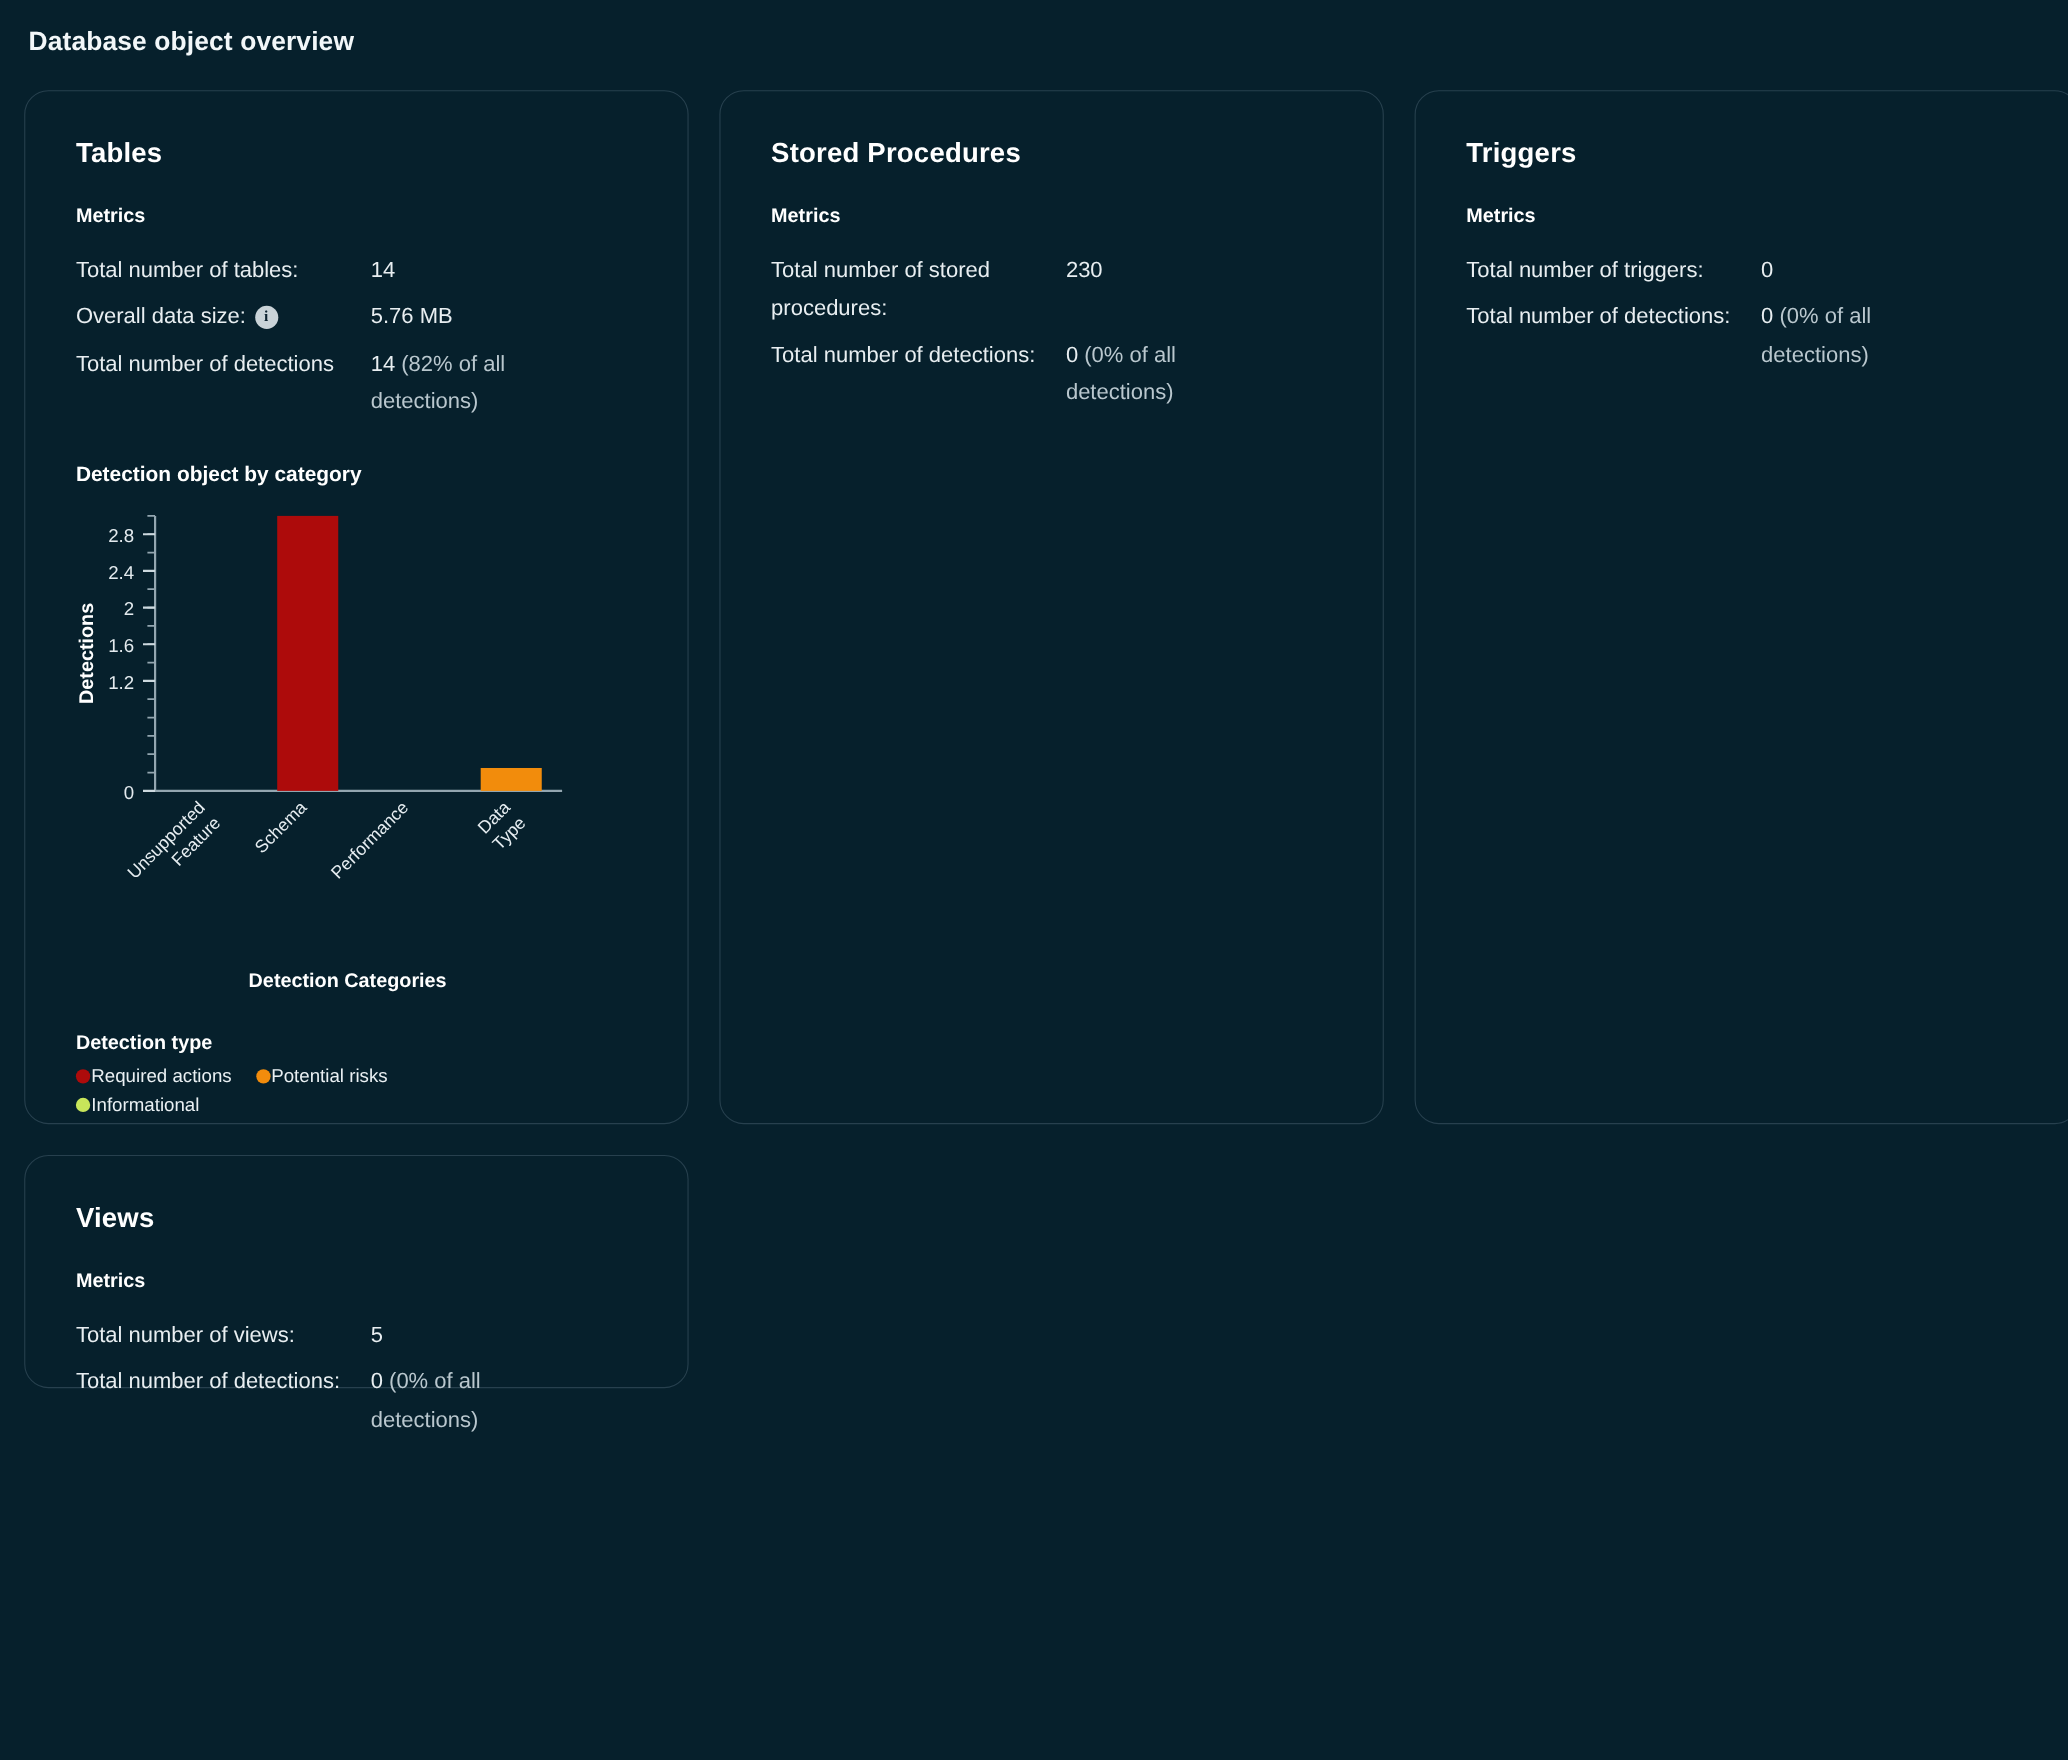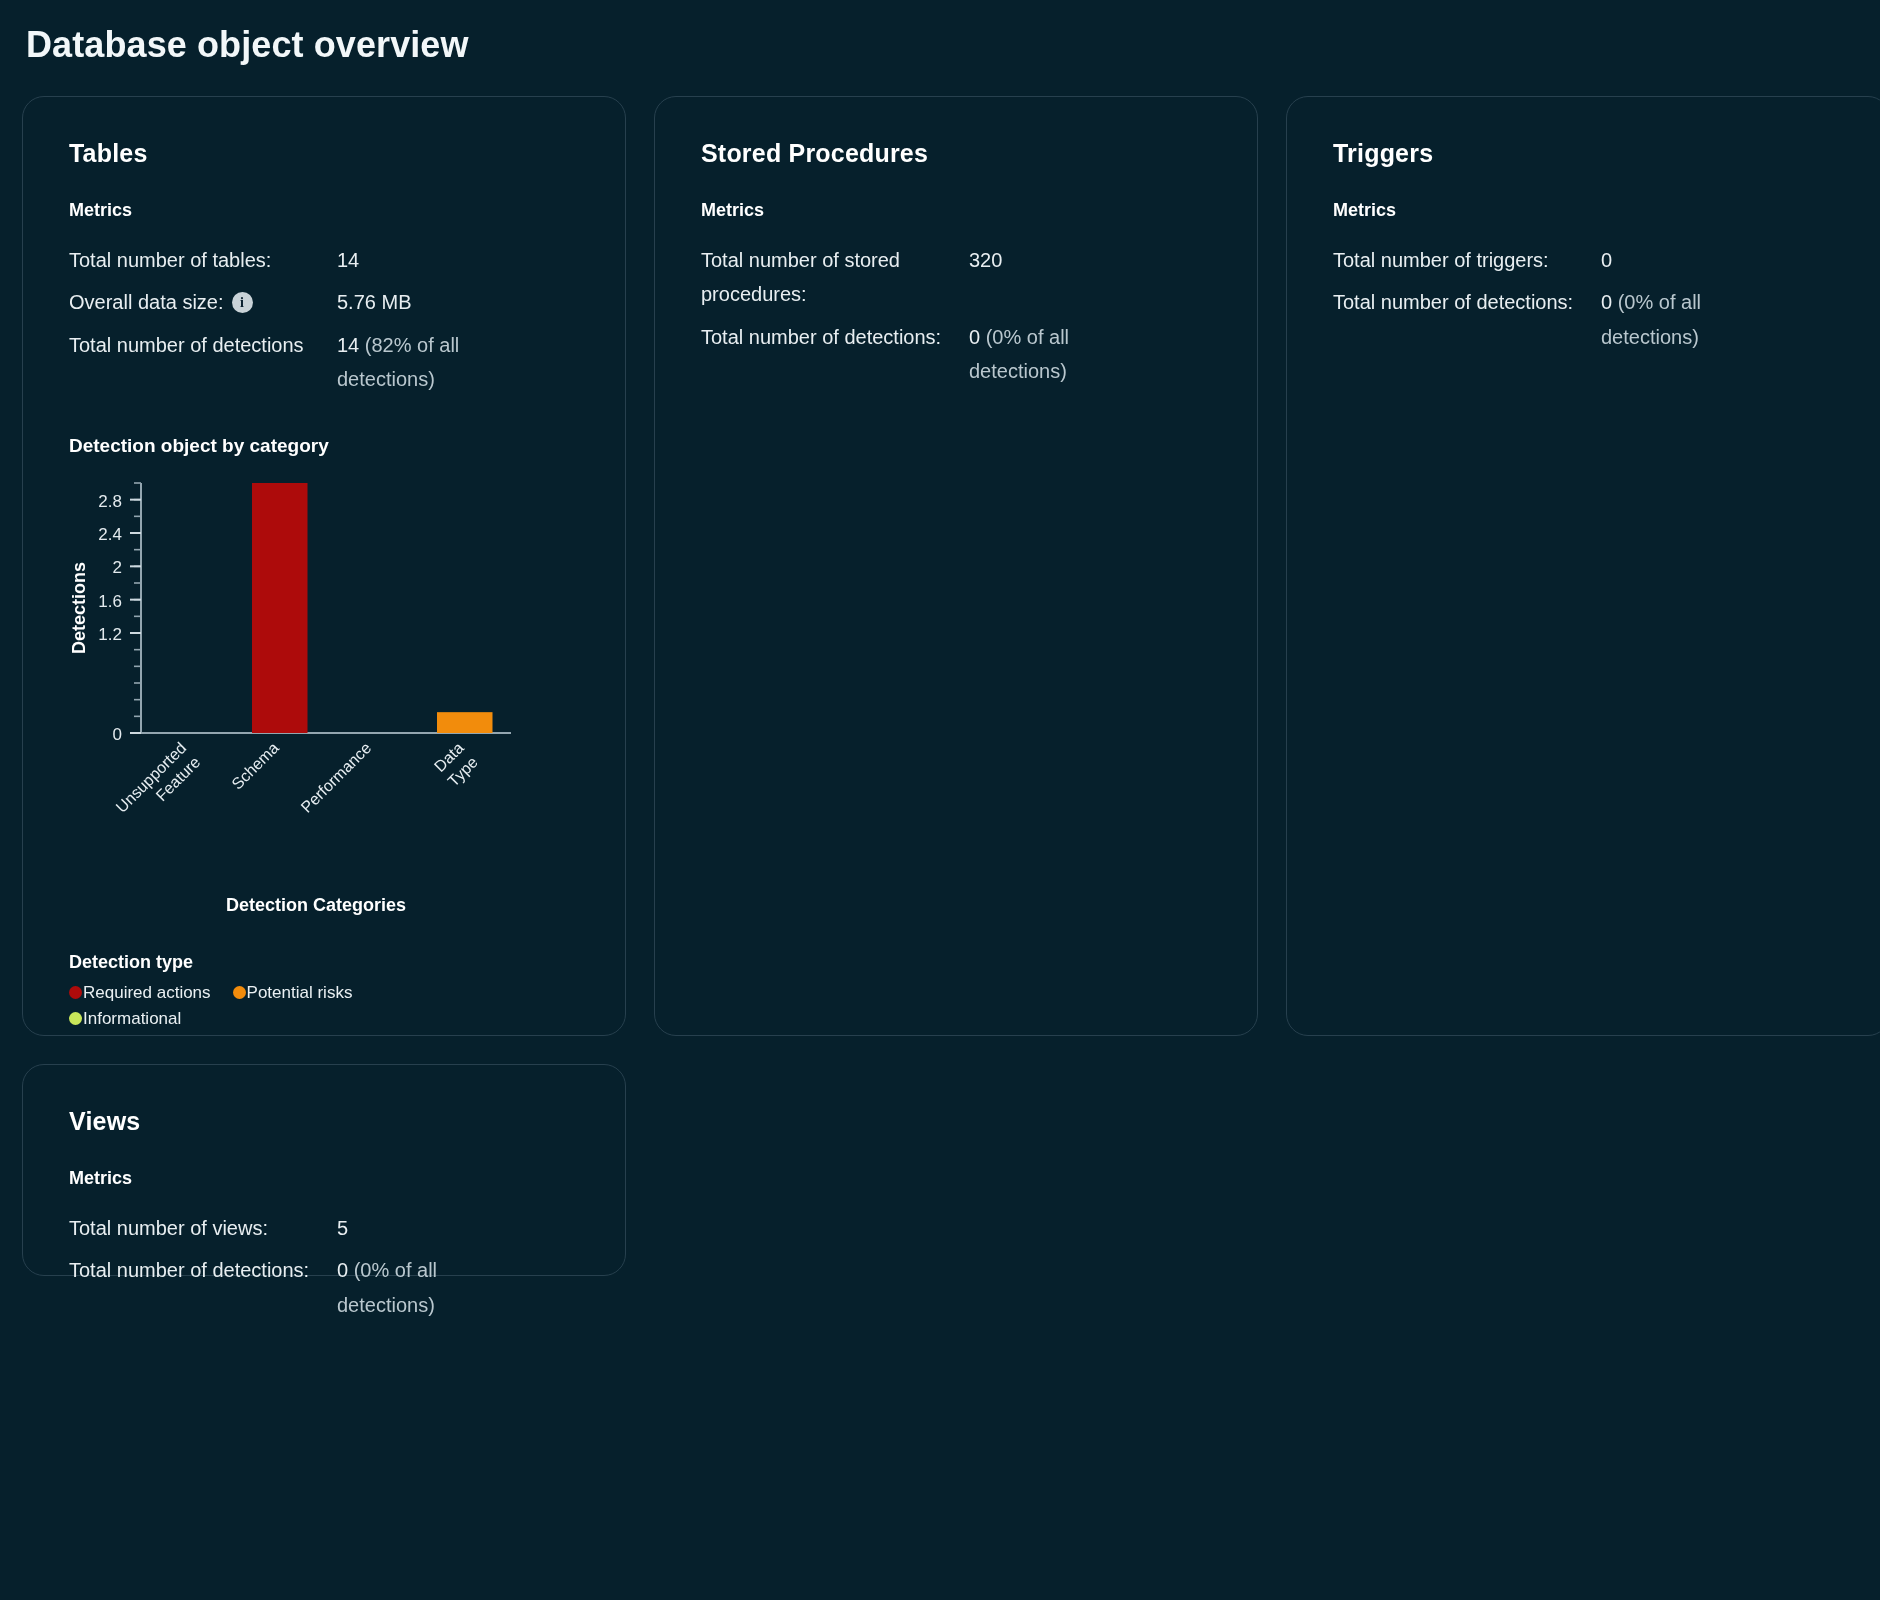--- a/index.html
+++ b/index.html
@@ -5,21 +5,21 @@
   * { box-sizing: border-box; margin: 0; padding: 0; }
   html, body {
     width: 1880px; height: 1600px;
     background: #06202c;
     font-family: "Liberation Sans", sans-serif;
     overflow: hidden;
   }
   .page { position: relative; width: 1880px; height: 1600px; padding: 18px 22px; }
 
   .page-title {
-    font-size: 36px; font-weight: 700; color: #f2f7f9;
+    font-size: 24px; font-weight: 700; color: #f2f7f9;
     letter-spacing: .1px; margin: 6px 0 0 4px;
   }
 
   .grid {
     display: grid;
     grid-template-columns: 604px 604px 604px;
     gap: 28px;
     margin-top: 30px;
   }
 
@@ -198,21 +198,21 @@
 
     <div class="card card-mid">
       <div class="card-title">Stored Procedures</div>
       <div class="section-label">Metrics</div>
       <div class="metrics">
         <div class="metric-row">
           <div class="metric-key">
             <span>Total number of stored procedures:</span>
           </div>
           <div class="metric-val">
-            <span>320</span>
+            <span>230</span>
           </div>
         </div>
         <div class="metric-row">
           <div class="metric-key">
             <span>Total number of detections:</span>
           </div>
           <div class="metric-val">
             <span>0 </span><span class="muted">(0% of all detections)</span>
           </div>
         </div>

